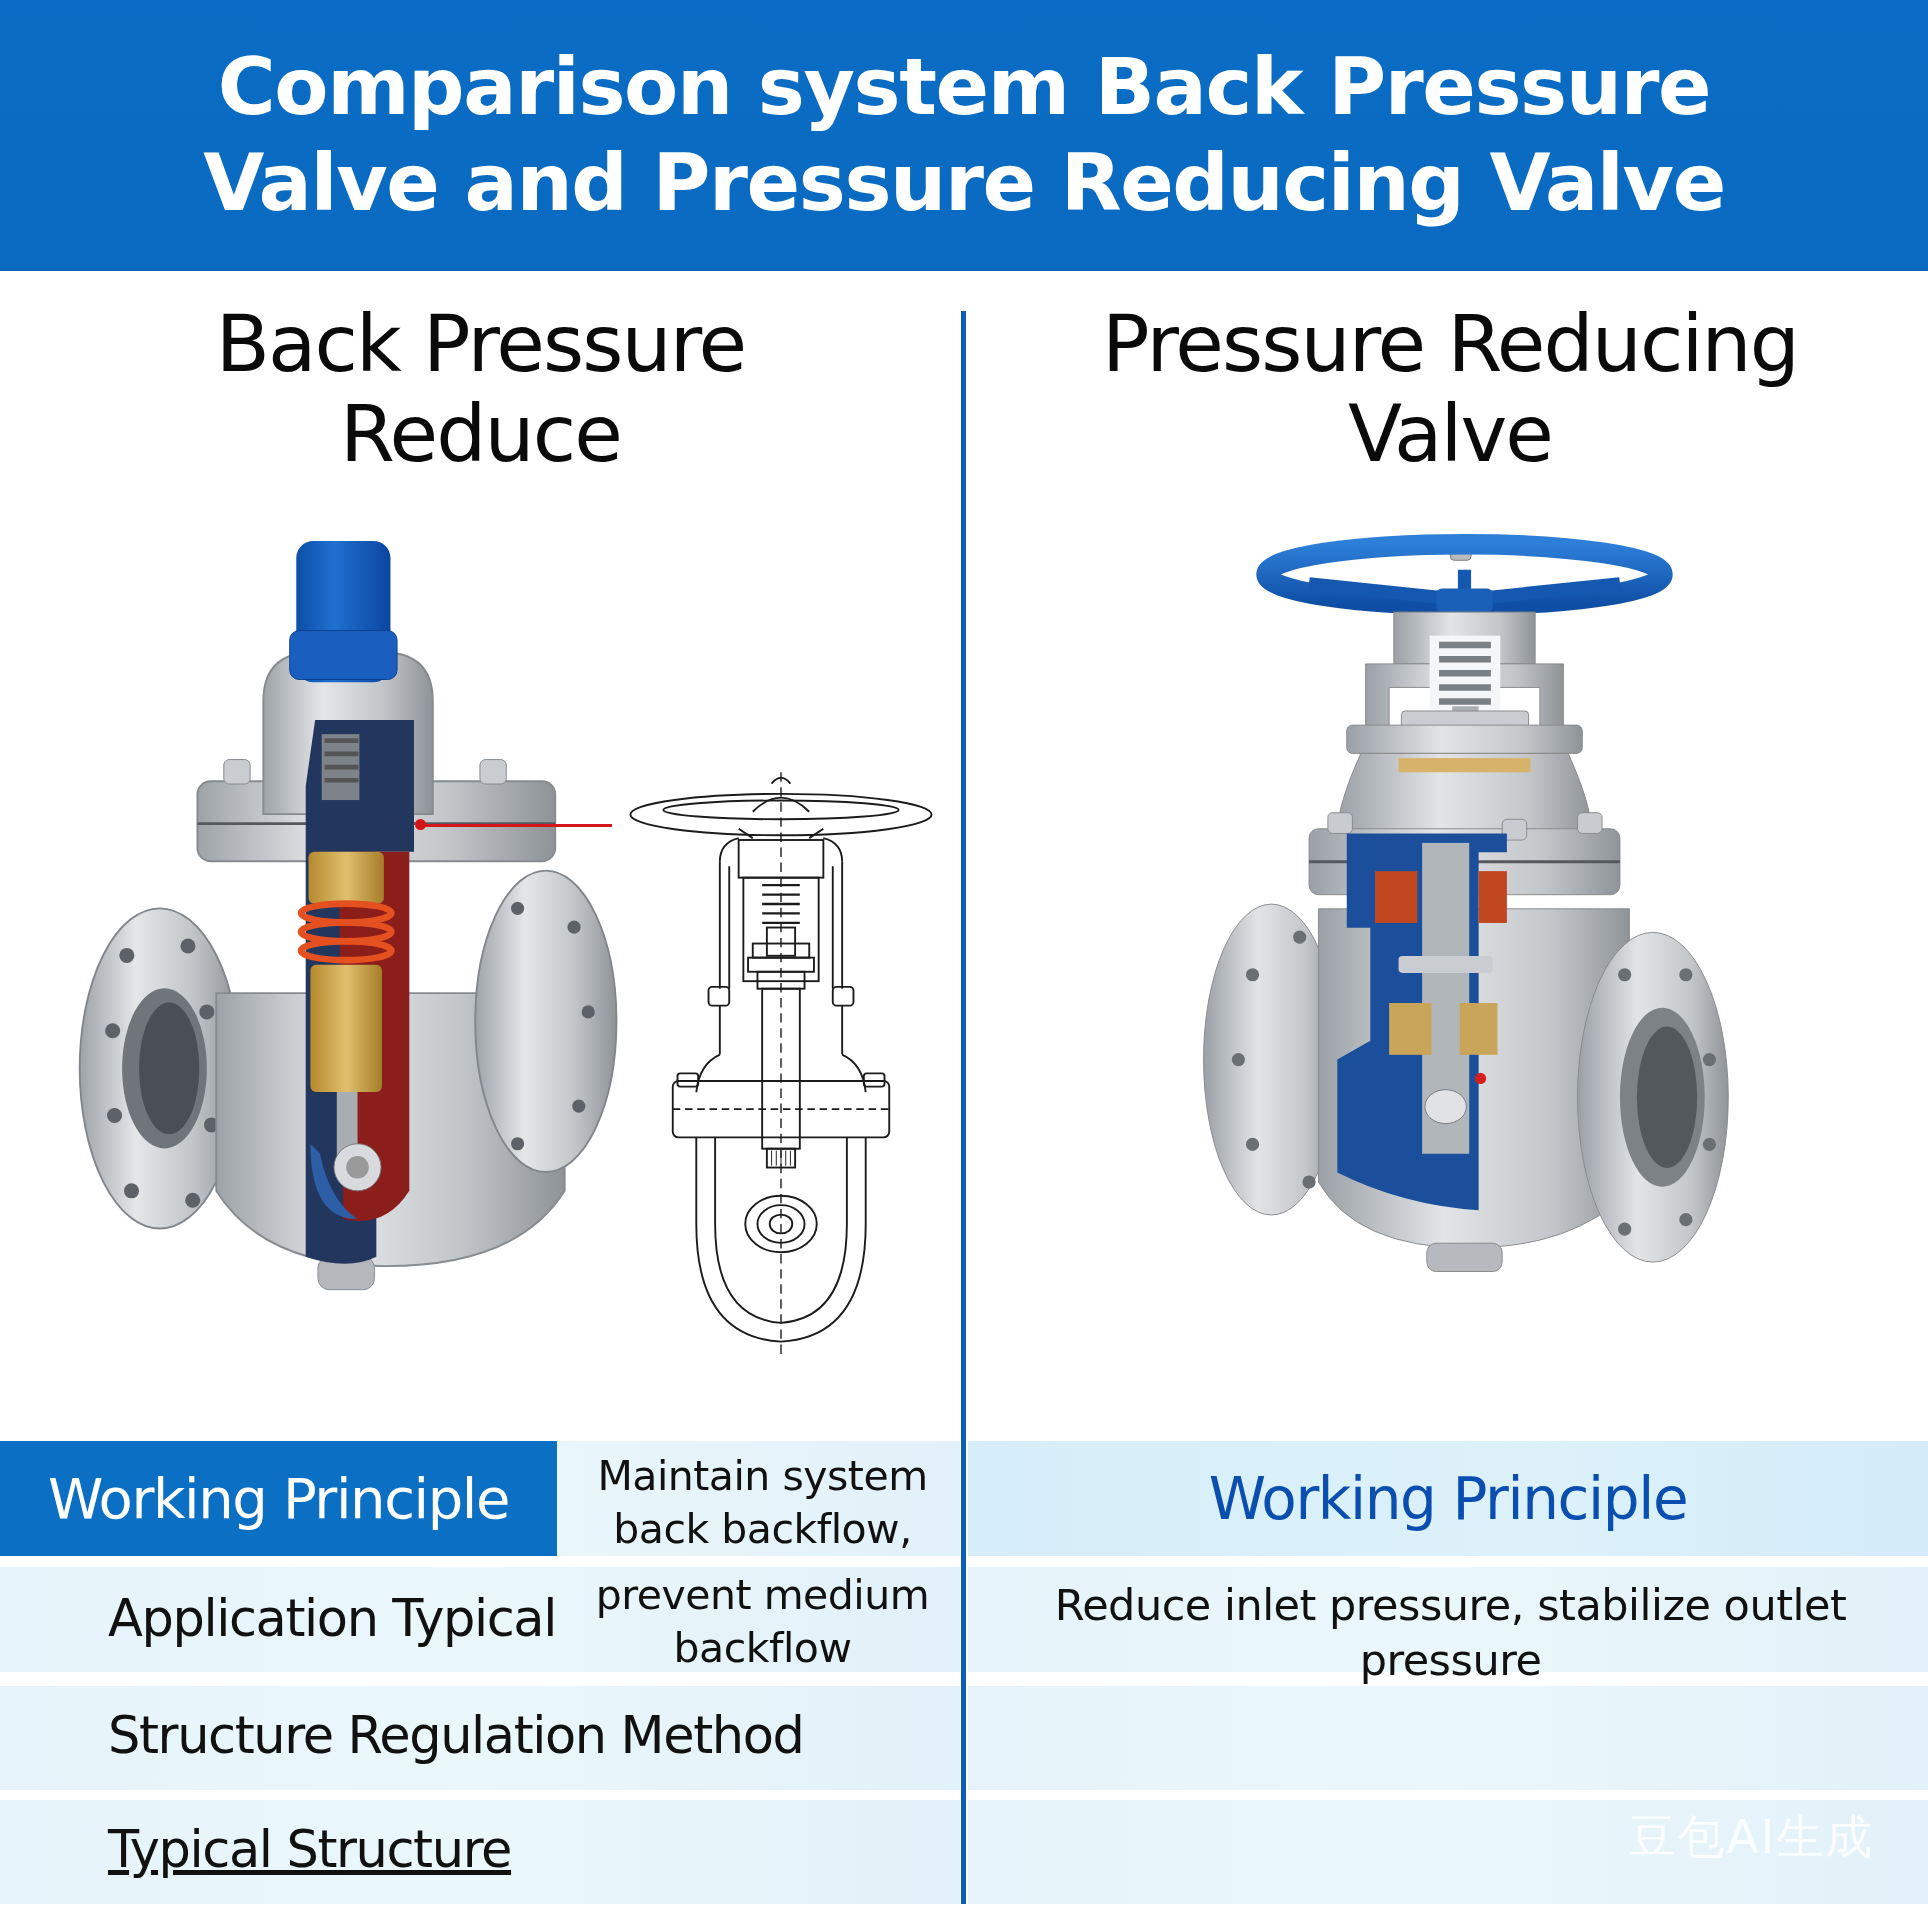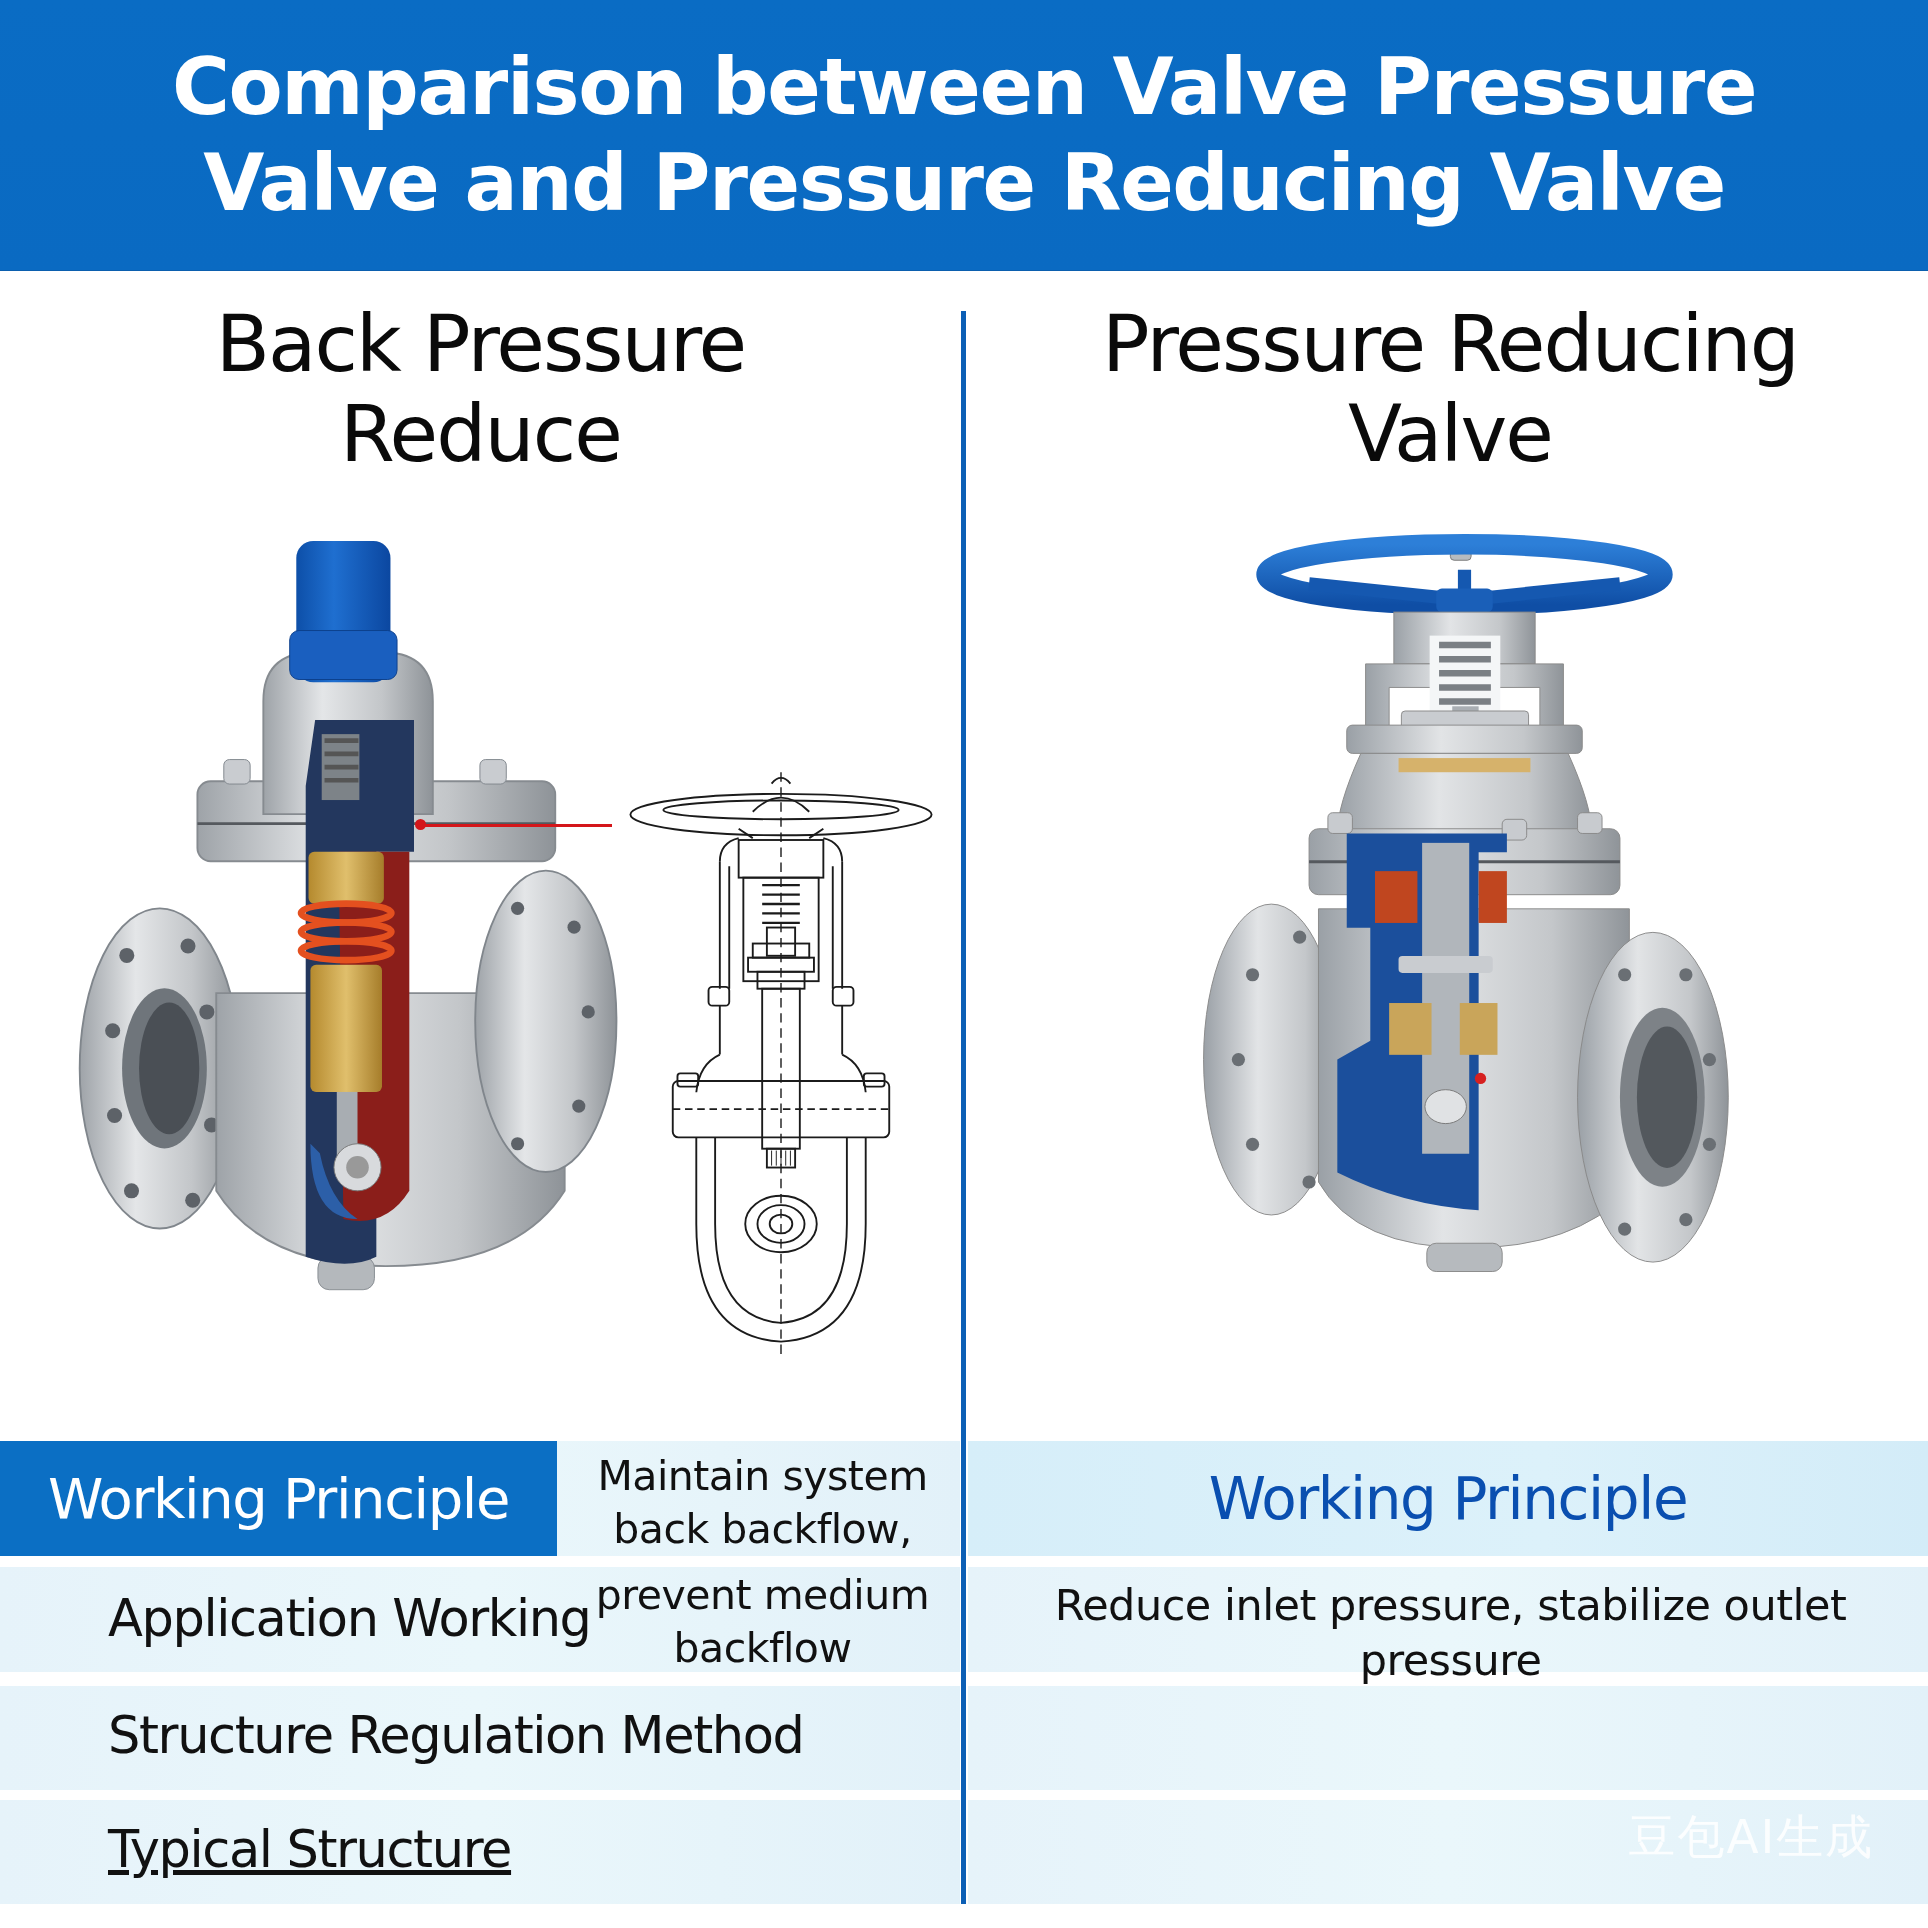--- a/index.html
+++ b/index.html
@@ -89,21 +89,21 @@
     .watermark .wm-cn {
       position: absolute; right: 28px; top: 41px; font-size: 47px; font-weight: normal;
       color: rgba(255,255,255,0.85); letter-spacing: 1.9px; margin-left: 24px;
     }
     .bottom-white { position: absolute; left: 0; top: 1904px; width: 1928px; height: 24.5px; background: #fff; }
   </style>
 </head>
 <body>
 
 <div class="header">
-  <div class="header-title">Comparison between Valve Pressure Valve and Pressure Reducing Valve</div>
+  <div class="header-title">Comparison system Back Pressure Valve and Pressure Reducing Valve</div>
 </div>
 
 <div class="col-title left">Back Pressure Reduce</div>
 <div class="col-title right">Pressure Reducing Valve</div>
 
 <div class="divider"></div>
 
 <svg class="valve-art valve-left" viewBox="0 0 600 860" xmlns="http://www.w3.org/2000/svg">
   <defs>
     <linearGradient id="steel" x1="0" x2="1" y1="0" y2="0">
@@ -306,21 +306,21 @@
 
 <div class="row row-r r1"></div>
 <div class="row row-r r2"></div>
 <div class="row row-r r3"></div>
 <div class="row row-r r4"></div>
 
 <div class="wp-cell">
   <span class="wp-label">Working Principle</span>
 </div>
 
-<div class="row-label lbl-app">Application Working</div>
+<div class="row-label lbl-app">Application Typical</div>
 <div class="row-label lbl-prm">Structure Regulation Method</div>
 <div class="row-label lbl-typ">Typical Structure</div>
 
 <div class="desc-left">
   <span>Maintain system back backflow,</span>
   <span class="gap"></span>
   <span>prevent medium backflow</span>
 </div>
 
 <div class="wp-right">

